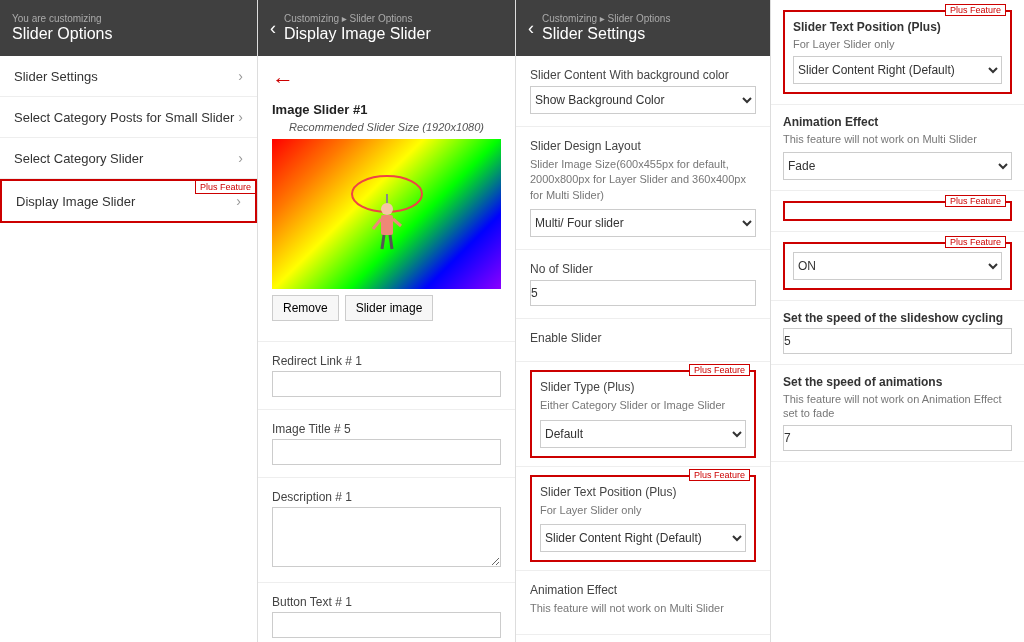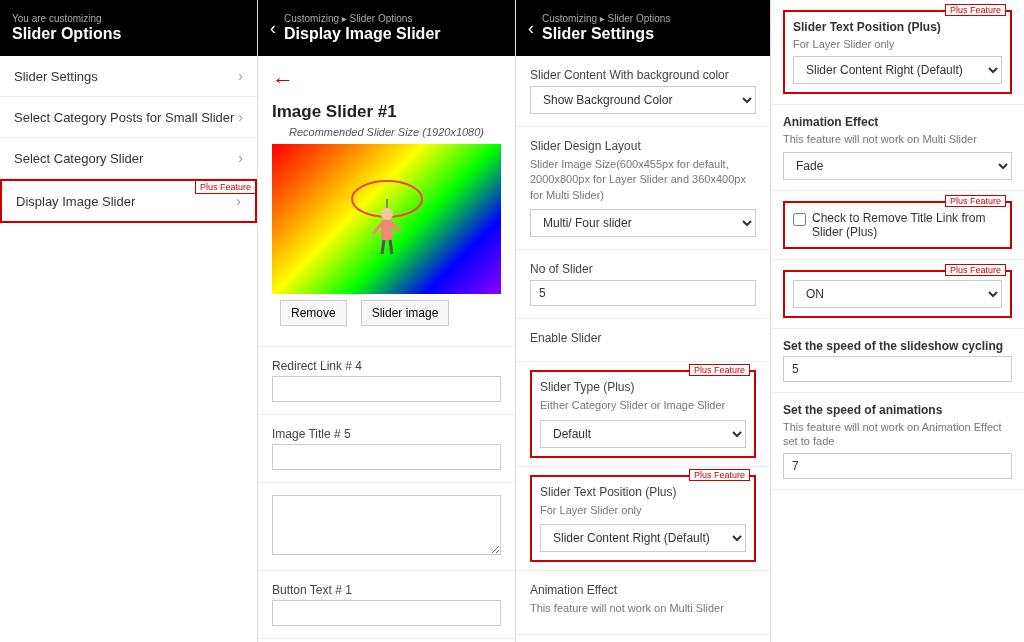--- a/index.html
+++ b/index.html
@@ -6,46 +6,46 @@
     body { font-family: Arial, sans-serif; font-size: 13px; background: #f0f0f0; display: flex; width: 1024px; height: 642px; overflow: hidden; }
 
     
     .panel { background: #fff; display: flex; flex-direction: column; overflow: hidden; }
     .panel-1 { width: 258px; border-right: 1px solid #ddd; flex-shrink: 0; }
     .panel-2 { width: 258px; border-right: 1px solid #ddd; flex-shrink: 0; }
     .panel-3 { width: 255px; border-right: 1px solid #ddd; flex-shrink: 0; }
     .panel-4 { width: 253px; flex-shrink: 0; overflow-y: auto; }
 
     
-    .panel-header { background: #000000; color: #fff; padding: 10px 12px; display: flex; align-items: center; gap: 8px; min-height: 56px; }
+    .panel-header { background: #404040; color: #fff; padding: 10px 12px; display: flex; align-items: center; gap: 8px; min-height: 56px; }
     .panel-header .back-btn { color: #aaa; font-size: 18px; cursor: pointer; background: none; border: none; color: #fff; }
     .panel-header-content { flex: 1; }
     .panel-header-breadcrumb { font-size: 10px; color: #aaa; }
-    .panel-header-title { font-size: 16px; font-weight: bold; color: #fff; line-height: 1.2; }
+    .panel-header-title { font-size: 16px; font-weight: normal; color: #fff; line-height: 1.2; }
 
     
     .nav-item { display: flex; align-items: center; justify-content: space-between; padding: 12px 14px; border-bottom: 1px solid #eee; cursor: pointer; font-size: 13px; color: #333; }
     .nav-item .chevron { color: #999; font-size: 14px; }
     .nav-item.highlighted { border: 2px solid #c00; position: relative; }
     .plus-badge { position: absolute; top: -1px; right: -1px; background: #fff; color: #c00; font-size: 9px; border: 1px solid #c00; padding: 1px 4px; }
 
     
     .section { padding: 12px 14px; border-bottom: 1px solid #eee; }
-    .section-title { font-weight: bold; font-size: 17px; margin-bottom: 4px; color: #222; }
+    .section-title { font-weight: bold; font-size: 13px; margin-bottom: 4px; color: #222; }
     .section-desc { font-size: 11px; color: #777; line-height: 1.4; margin-bottom: 6px; }
     .section-label { font-size: 12px; color: #444; margin-bottom: 4px; }
 
-    select, input[type="text"], textarea { width: 100%; border: 1px solid #ccc; padding: 5px 8px; font-size: 12px; background: #fff; color: #333; }
+    select, input[type="text"], textarea { width: 100%; border: 1px solid #ccc; padding: 5px 0; font-size: 12px; background: #fff; color: #333; }
     select { height: 28px; }
     textarea { resize: vertical; height: 60px; }
 
     .img-slot { width: 100%; height: 150px; background: #f0f0f0; display: flex; align-items: center; justify-content: center; overflow: hidden; margin-bottom: 6px; position: relative; }
 
     .btn-row { display: flex; gap: 6px; margin-bottom: 8px; }
-    .btn { padding: 5px 10px; font-size: 12px; border: 1px solid #ccc; background: #f7f7f7; cursor: pointer; margin-left: 8px; }
+    .btn { padding: 5px 10px; font-size: 12px; border: 1px solid #ccc; background: #f7f7f7; cursor: pointer; }
     .field-label { font-size: 12px; color: #444; margin-bottom: 3px; }
 
     
     .checkbox-row { display: flex; align-items: flex-start; gap: 6px; font-size: 12px; color: #333; }
     .checkbox-row input { margin-top: 2px; }
 
     
     .rainbow-img { width: 100%; height: 100%; background: linear-gradient(135deg, #ff0000, #ff7700, #ffff00, #00ff00, #0000ff, #8b00ff); display: flex; align-items: center; justify-content: center; }
 
     
@@ -121,28 +121,29 @@
             <line x1="43" y1="81" x2="45" y2="95" stroke="#555" stroke-width="3"></line>
           </svg>
         </div>
       </div>
       <div class="btn-row">
         <button class="btn">Remove</button>
         <button class="btn">Slider image</button>
       </div>
     </div>
     <div class="section">
-      <div class="field-label">Redirect Link # 4</div>
+      <div class="field-label">Redirect Link # 1</div>
       <input type="text" value="" style="">
     </div>
     <div class="section">
       <div class="field-label">Image Title # 5</div>
       <input type="text" value="" style="">
     </div>
     <div class="section">
+      <div class="field-label">Description # 1</div>
       <textarea style=""></textarea>
     </div>
     <div class="section">
       <div class="field-label">Button Text # 1</div>
       <input type="text" value="" style="">
     </div>
 
   </div>
 </div>
 
@@ -234,24 +235,20 @@
     <div class="p4-desc">This feature will not work on Multi Slider</div>
     <select>
       <option>Fade</option>
       <option>Slide</option>
     </select>
   </div>
 
   <div class="p4-section">
     <div style="border:2px solid #c00; padding:8px; position:relative;">
       <span style="position:absolute;top:-8px;right:4px;background:#fff;color:#c00;font-size:9px;padding:0 4px;border:1px solid #c00;">Plus Feature</span>
-      <div class="checkbox-row">
-        <input type="checkbox" style="">
-        <span>Check to Remove Title Link from Slider (Plus)</span>
-      </div>
     </div>
   </div>
 
   <div class="p4-section">
     <div style="border:2px solid #c00; padding:8px; position:relative;">
       <span style="position:absolute;top:-8px;right:4px;background:#fff;color:#c00;font-size:9px;padding:0 4px;border:1px solid #c00;">Plus Feature</span>
       <select>
         <option>ON</option>
         <option>OFF</option>
       </select>

